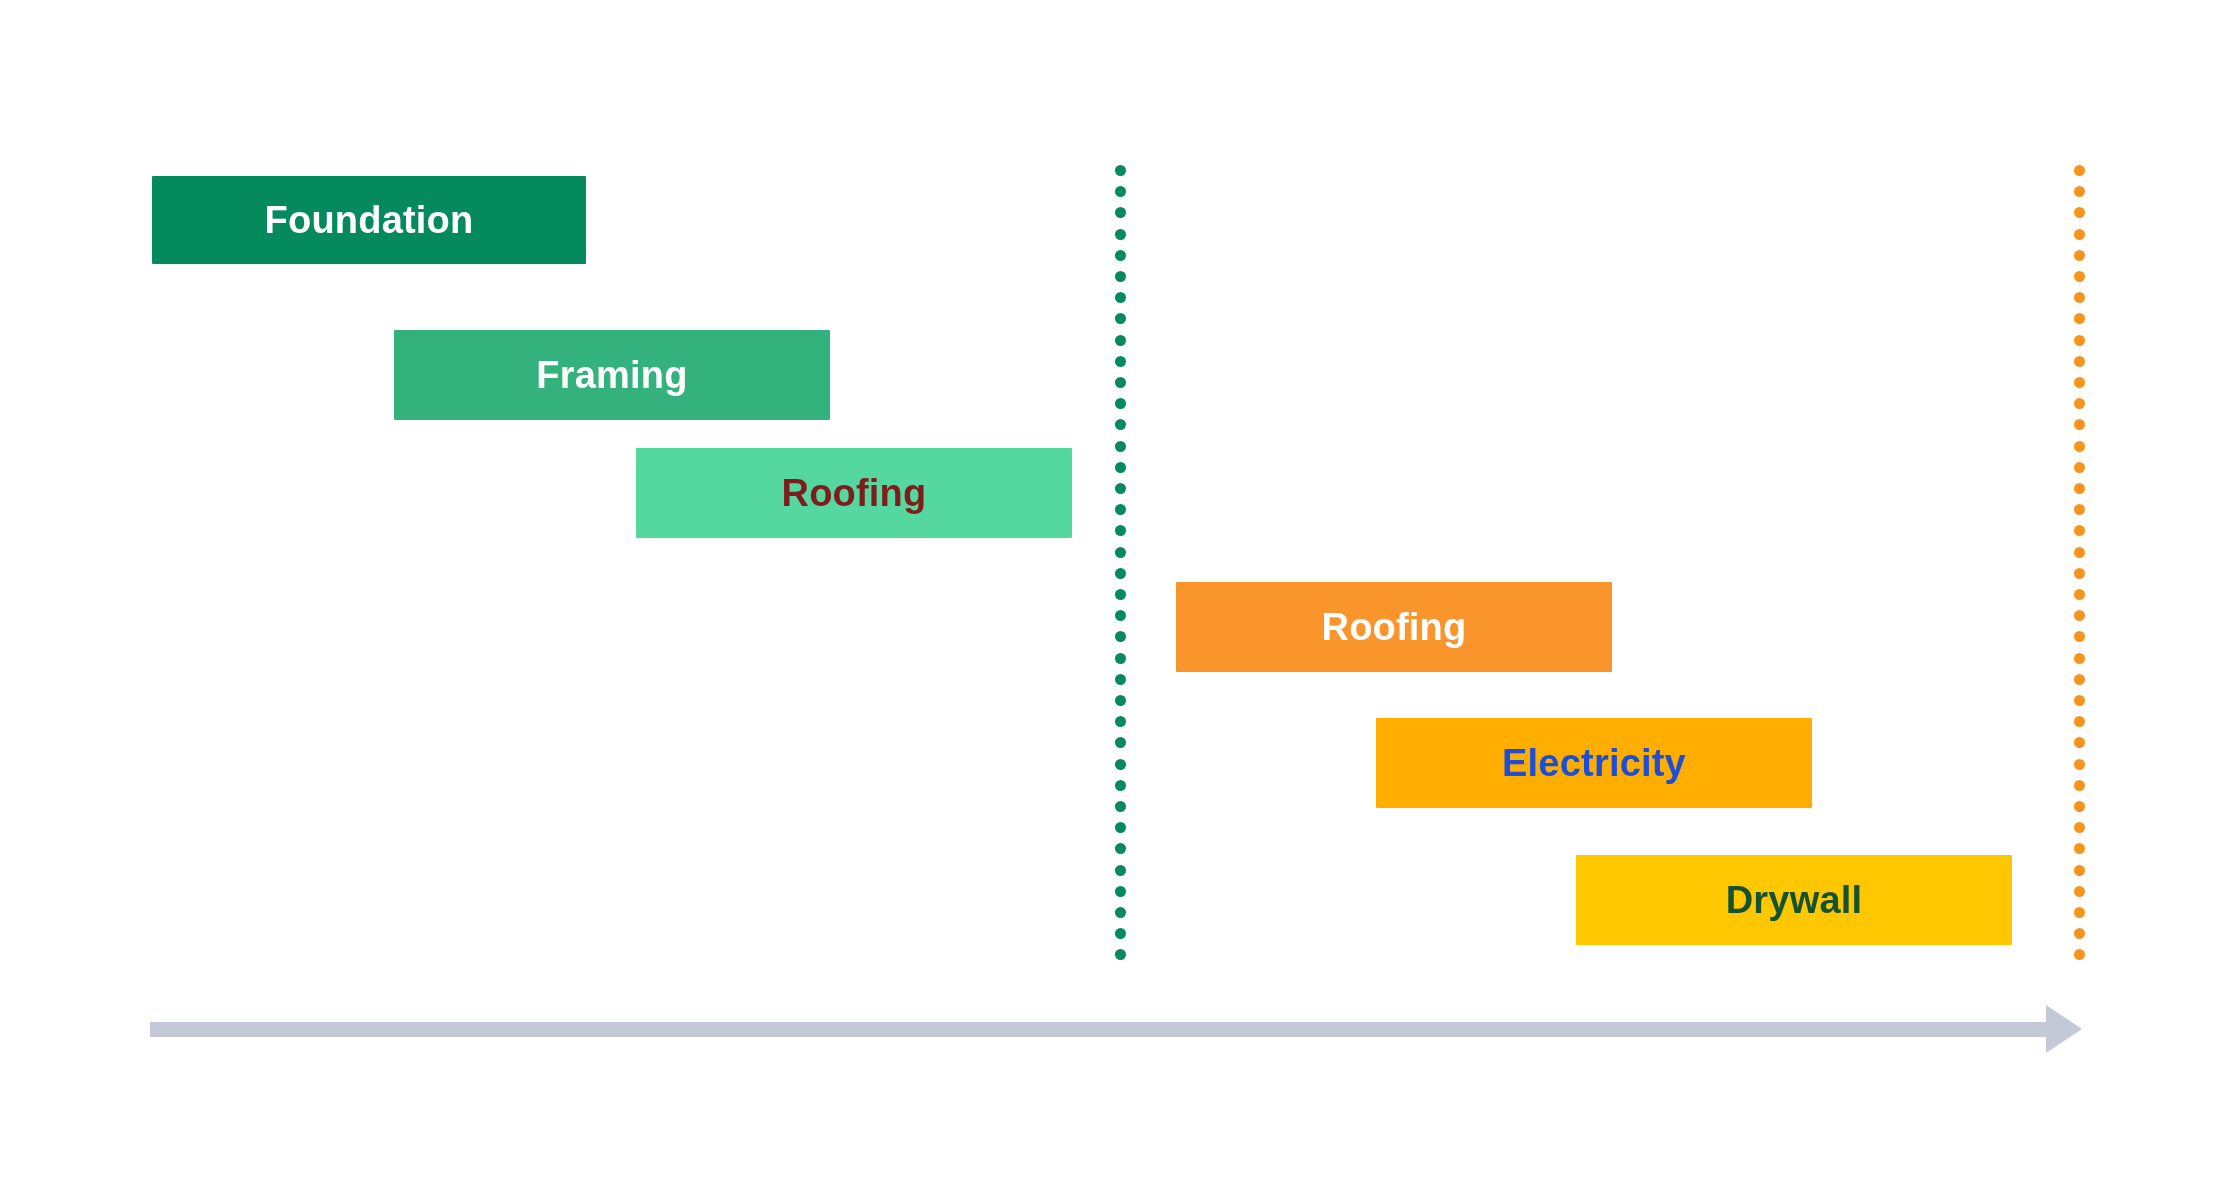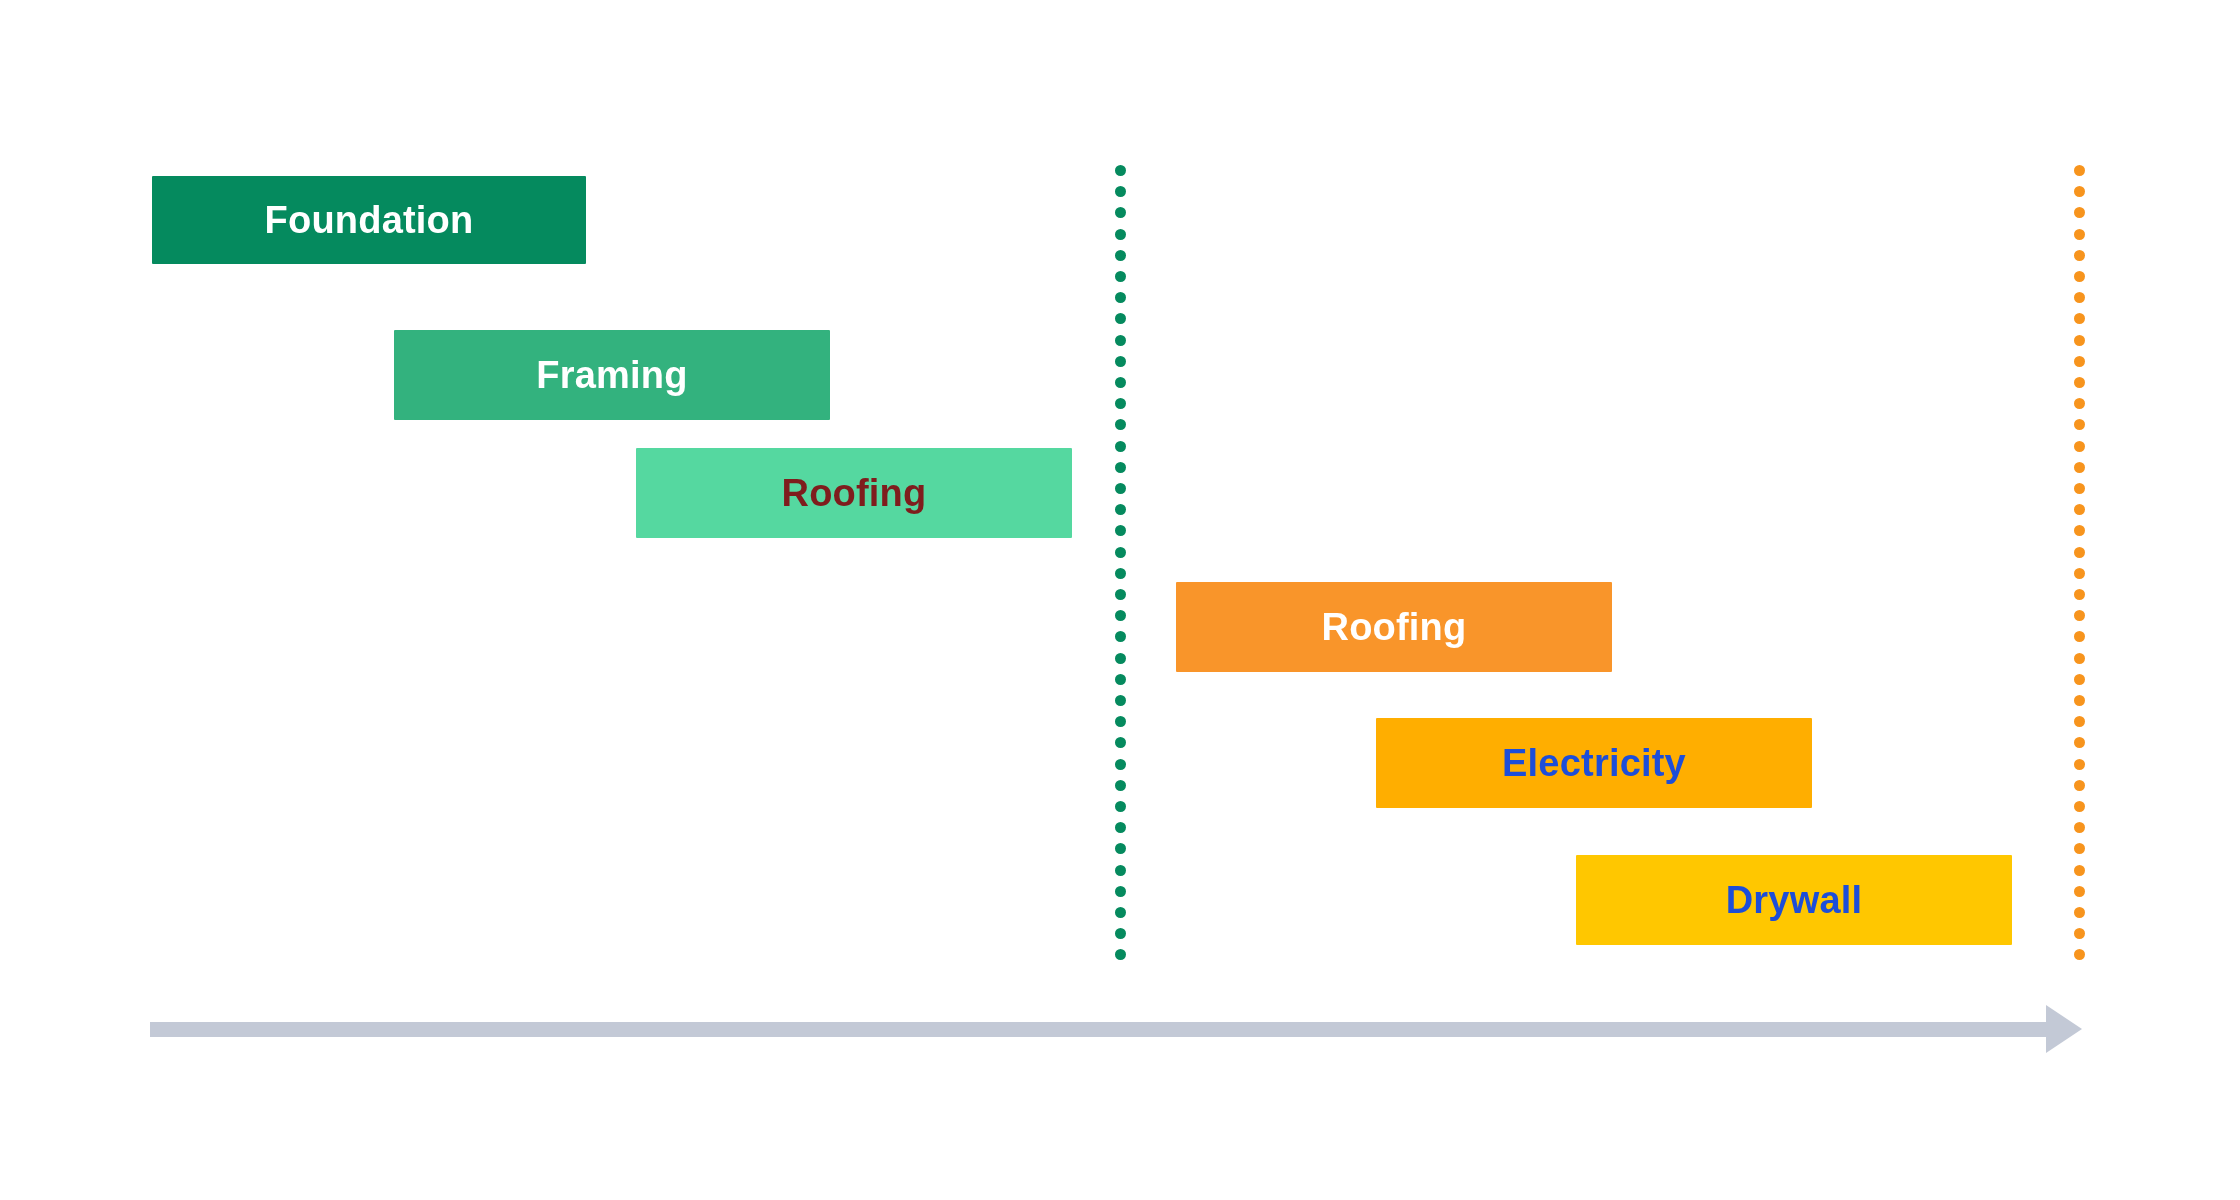--- a/index.html
+++ b/index.html
@@ -87,21 +87,21 @@
       <div class="bar" style="left: 636px; top: 448px; width: 436px; height: 90px; background: rgb(85, 216, 160);">
         <span class="bar-label" style="color: #7f1d1d;">Roofing</span>
       </div>
       <div class="bar" style="left: 1176px; top: 582px; width: 436px; height: 90px; background: rgb(249, 149, 42);">
         <span class="bar-label" style="color: rgb(255, 255, 255);">Roofing</span>
       </div>
       <div class="bar" style="left: 1376px; top: 718px; width: 436px; height: 90px; background: rgb(255, 174, 0);">
         <span class="bar-label" style="color: #1d4ed8;">Electricity</span>
       </div>
       <div class="bar" style="left: 1576px; top: 855px; width: 436px; height: 90px; background: rgb(255, 199, 0);">
-        <span class="bar-label" style="color: #1d4ed8;">Drywall</span>
+        <span class="bar-label" style="color: #14532d;">Drywall</span>
       </div>
     </div>
 
   <div id="milestones-layer">
       <div class="milestone" style="left: 1115px; top: 165px; height: 785px;">
         <span class="dot" style="top: 0px; background: rgb(5, 138, 94);"></span>
         <span class="dot" style="top: 21.2px; background: rgb(5, 138, 94);"></span>
         <span class="dot" style="top: 42.4px; background: rgb(5, 138, 94);"></span>
         <span class="dot" style="top: 63.6px; background: rgb(5, 138, 94);"></span>
         <span class="dot" style="top: 84.8px; background: rgb(5, 138, 94);"></span>

